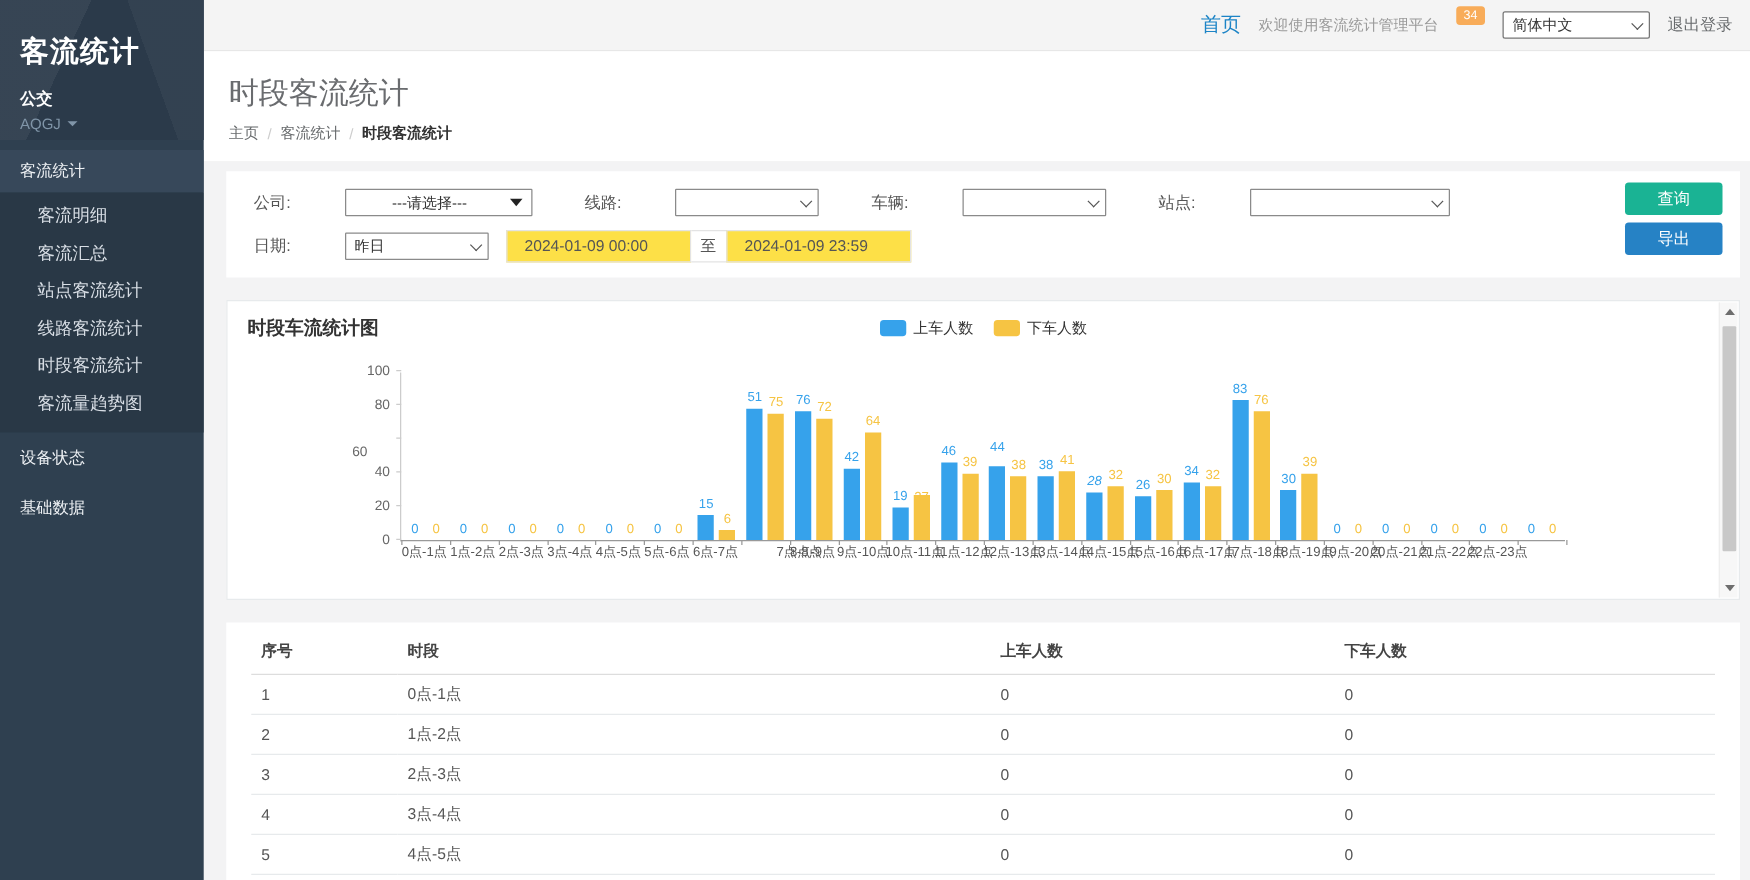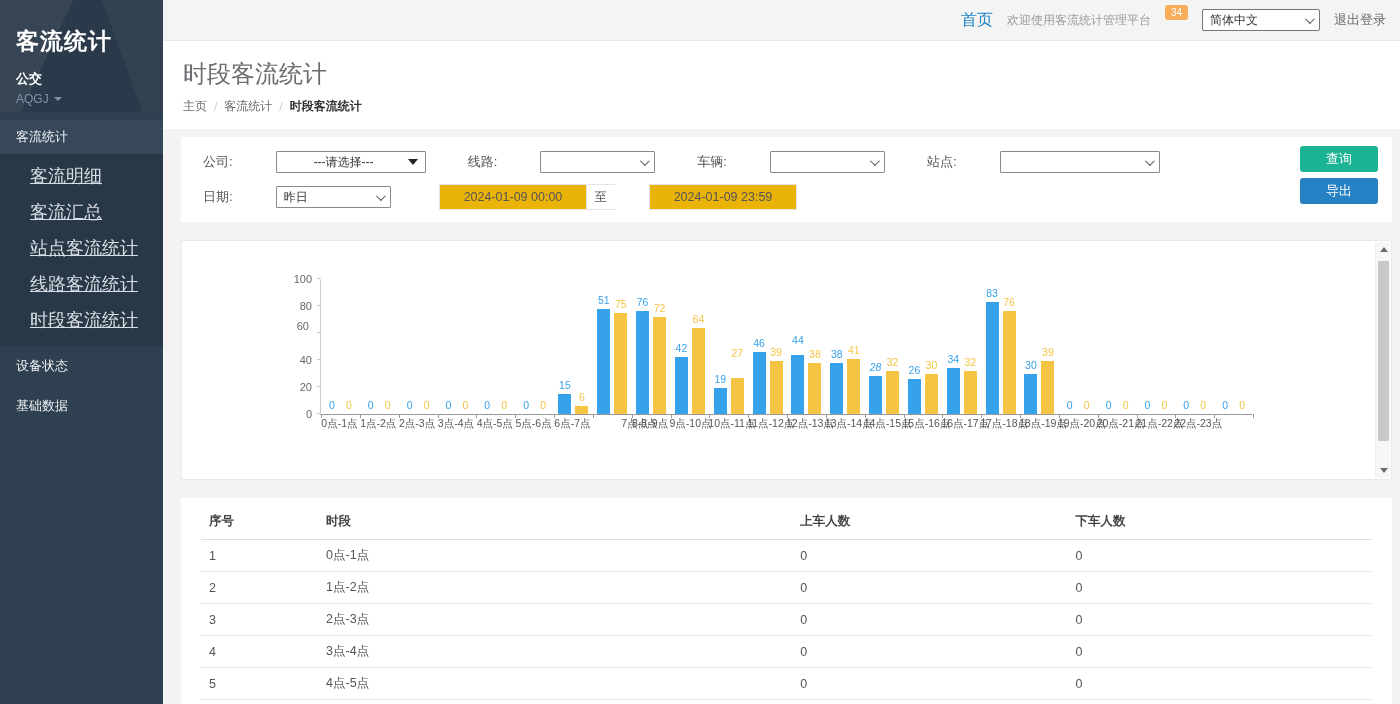--- a/index.html
+++ b/index.html
@@ -16,21 +16,21 @@
       linear-gradient(250deg, rgba(255,255,255,0.04) 0 30%, rgba(255,255,255,0) 30%);
     pointer-events:none; }
   .logo { font-size:23px; font-weight:bold; color:#fff; letter-spacing:1px; position:relative; }
   .org { margin-top:13px; font-size:13px; font-weight:bold; color:#fff; position:relative; }
   .user-row { margin-top:4px; font-size:12px; color:#8095a8; position:relative; display:flex; align-items:center; gap:5px; }
   .caret-down { width:0; height:0; border-left:4px solid transparent; border-right:4px solid transparent; border-top:4px solid #8095a8; display:inline-block; }
   .nav { margin-top:8px; font-size:13px; }
   .nav-parent { padding:8px 0 8px 16px; cursor:pointer; color:#eef1f4; }
   .nav-parent.active { background:#37485a; }
   .nav-sub { background:#293846; padding:4px 0 8px; }
-  .nav-sub-item { padding:6px 0 6px 30px; font-size:18px; color:#d8dee5; cursor:pointer;text-decoration:underline; }
+  .nav-sub-item { padding:6px 0 6px 30px; font-size:14px; color:#d8dee5; cursor:pointer; }
   .nav-top-item { padding:11px 0 11px 16px; color:#eef1f4; cursor:pointer; }
 
   
   .main { flex:1; display:flex; flex-direction:column; height:704px; overflow:hidden; }
   .topbar { height:41px; background:#f4f4f4; border-bottom:1px solid #e7e7e7;
     display:flex; align-items:center; justify-content:flex-end; gap:14px; padding-right:14px; }
   .home-link { font-size:16px; color:#1c84c6; cursor:pointer; }
   .welcome { font-size:12px; color:#9a9a9a; }
   .badge { background:#f8ac59; color:#fff; font-size:10px; border-radius:3px; padding:2px 6px; transform:translateY(-8px); }
   .lang-select { width:118px; height:22px; background:#fff; border:1px solid #767676; border-radius:2px;
@@ -52,22 +52,22 @@
   .f-row { display:flex; align-items:center; margin-top:4px; }
   .f-row + .f-row { margin-top:11px; }
   .f-label { font-size:13px; color:#555; margin-right:7px; }
   .f-group { display:flex; align-items:center; margin-right:42px;gap:36px; }
   .sel { background:#fff; border:1px solid #8a8a8a; height:22px; display:flex; align-items:center;
     justify-content:space-between; padding:0 7px; font-size:12px; color:#333; cursor:pointer; border-radius:1px; }
   .sel .tri { width:0; height:0; border-left:5px solid transparent; border-right:5px solid transparent; border-top:6px solid #222; }
   .sel .chev { width:7px; height:7px; border-right:1.6px solid #555; border-bottom:1.6px solid #555;
     transform:rotate(45deg) translateY(-2px); }
   .w150 { width:150px;padding-left:37px; } .w115 { width:115px; } .w160 { width:160px; }
-  .date-box { background:#eab308; border:1px solid #e3e3e3; height:26px; width:148px; font-size:12.5px;
-    color:#555; display:flex; align-items:center; padding-left:24px;margin-left:34px; }
+  .date-box { background:#fde047; border:1px solid #e3e3e3; height:26px; width:148px; font-size:12.5px;
+    color:#555; display:flex; align-items:center; padding-left:14px; }
   .date-sep { background:#fff; border-top:1px solid #e3e3e3; border-bottom:1px solid #e3e3e3; height:26px;
     width:28px; font-size:12.5px; color:#555; display:flex; align-items:center; justify-content:center; }
   .btn { position:absolute; right:14px; width:78px; height:26px; border:none; border-radius:3px;
     color:#fff; font-size:13px; cursor:pointer; font-family:Liberation Sans, sans-serif; }
   .btn-query { top:9px; }
   .btn-export { top:41px; }
 
   
   .chart-panel { margin-top:18px; height:240px; border:1px solid #e7eaec; position:relative; padding:12px 16px 0; }
   .chart-head { display:flex; align-items:center; position:relative; height:18px; }
@@ -110,20 +110,21 @@
     </div>
   </div>
   <nav class="nav">
     <div class="nav-parent active">客流统计</div>
     <div class="nav-sub">
       <div class="nav-sub-item">客流明细</div>
       <div class="nav-sub-item">客流汇总</div>
       <div class="nav-sub-item">站点客流统计</div>
       <div class="nav-sub-item">线路客流统计</div>
       <div class="nav-sub-item">时段客流统计</div>
+      <div class="nav-sub-item">客流量趋势图</div>
     </div>
     <div class="nav-top-item">设备状态</div>
     <div class="nav-top-item">基础数据</div>
   </nav>
 </aside>
 
 <div class="main">
 
   <div class="topbar">
     <span class="home-link">首页</span>
@@ -190,28 +191,41 @@
         </div>
         <div class="date-box">2024-01-09 00:00</div>
         <div class="date-sep">至</div>
         <div class="date-box">2024-01-09 23:59</div>
       </div>
       <button class="btn btn-query" style="background: rgb(26, 179, 148);">查询</button>
       <button class="btn btn-export" style="background: rgb(38, 130, 197);">导出</button>
     </div>
 
     <div class="panel chart-panel">
+      <div class="chart-head">
+        <span class="chart-title">时段车流统计图</span>
+        <div class="legend">
+          <div class="legend-item">
+            <span class="swatch" id="swatch0" style="background: rgb(54, 162, 235);"></span>
+            <span>上车人数</span>
+          </div>
+          <div class="legend-item">
+            <span class="swatch" id="swatch1" style="background: rgb(246, 196, 67);"></span>
+            <span>下车人数</span>
+          </div>
+        </div>
+      </div>
       <div class="plot" id="plot">
           <div class="ytick-label" style="bottom: -6px; margin-right: 9px;">0</div>
           <div class="ytick-mark" style="bottom: 0px;"></div>
           <div class="ytick-label" style="bottom: 21px; margin-right: 9px;">20</div>
           <div class="ytick-mark" style="bottom: 27px;"></div>
           <div class="ytick-label" style="bottom: 48px; margin-right: 9px;">40</div>
           <div class="ytick-mark" style="bottom: 54px;"></div>
-          <div class="ytick-label" style="bottom: 82px; margin-right: 12px;">60</div>
+          <div class="ytick-label" style="bottom: 64px; margin-right: 27px;">60</div>
           <div class="ytick-mark" style="bottom: 81px;"></div>
           <div class="ytick-label" style="bottom: 102px; margin-right: 9px;">80</div>
           <div class="ytick-mark" style="bottom: 108px;"></div>
           <div class="ytick-label" style="bottom: 129px; margin-right: 9px;">100</div>
           <div class="ytick-mark" style="bottom: 135px;"></div>
           <div class="xtick-mark" style="left: 0px;"></div>
           <div class="xtick-mark" style="left: 38.8333px;"></div>
           <div class="xtick-mark" style="left: 77.6667px;"></div>
           <div class="xtick-mark" style="left: 116.5px;"></div>
           <div class="xtick-mark" style="left: 155.333px;"></div>
@@ -297,21 +311,21 @@
           <div class="bar-label" style="color: rgb(246, 196, 67); left: 208.083px; bottom: 3px;">0</div>
           <div class="bar" style="left: 254.417px; height: 8.1px; background: rgb(246, 196, 67);"></div>
           <div class="bar-label" style="color: rgb(246, 196, 67); left: 246.917px; bottom: 11.1px;">6</div>
           <div class="bar" style="left: 293.25px; height: 101.25px; background: rgb(246, 196, 67);"></div>
           <div class="bar-label" style="color: rgb(246, 196, 67); left: 285.75px; bottom: 104.25px;">75</div>
           <div class="bar" style="left: 332.083px; height: 97.2px; background: rgb(246, 196, 67);"></div>
           <div class="bar-label" style="color: rgb(246, 196, 67); left: 324.583px; bottom: 100.2px;">72</div>
           <div class="bar" style="left: 370.917px; height: 86.4px; background: rgb(246, 196, 67);"></div>
           <div class="bar-label" style="color: rgb(246, 196, 67); left: 363.417px; bottom: 89.4px;">64</div>
           <div class="bar" style="left: 409.75px; height: 36.45px; background: rgb(246, 196, 67);"></div>
-          <div class="bar-label" style="color: rgb(246, 196, 67); left: 402.25px; bottom: 55px;">27</div>
+          <div class="bar-label" style="color: rgb(246, 196, 67); left: 402.25px; bottom: 28px;">27</div>
           <div class="bar" style="left: 448.583px; height: 52.65px; background: rgb(246, 196, 67);"></div>
           <div class="bar-label" style="color: rgb(246, 196, 67); left: 441.083px; bottom: 55.65px;">39</div>
           <div class="bar" style="left: 487.417px; height: 51.3px; background: rgb(246, 196, 67);"></div>
           <div class="bar-label" style="color: rgb(246, 196, 67); left: 479.917px; bottom: 54.3px;">38</div>
           <div class="bar" style="left: 526.25px; height: 55.35px; background: rgb(246, 196, 67);"></div>
           <div class="bar-label" style="color: rgb(246, 196, 67); left: 518.75px; bottom: 58.35px;">41</div>
           <div class="bar" style="left: 565.083px; height: 43.2px; background: rgb(246, 196, 67);"></div>
           <div class="bar-label" style="color: rgb(246, 196, 67); left: 557.583px; bottom: 46.2px;">32</div>
           <div class="bar" style="left: 603.917px; height: 40.5px; background: rgb(246, 196, 67);"></div>
           <div class="bar-label" style="color: rgb(246, 196, 67); left: 596.417px; bottom: 43.5px;">30</div>

